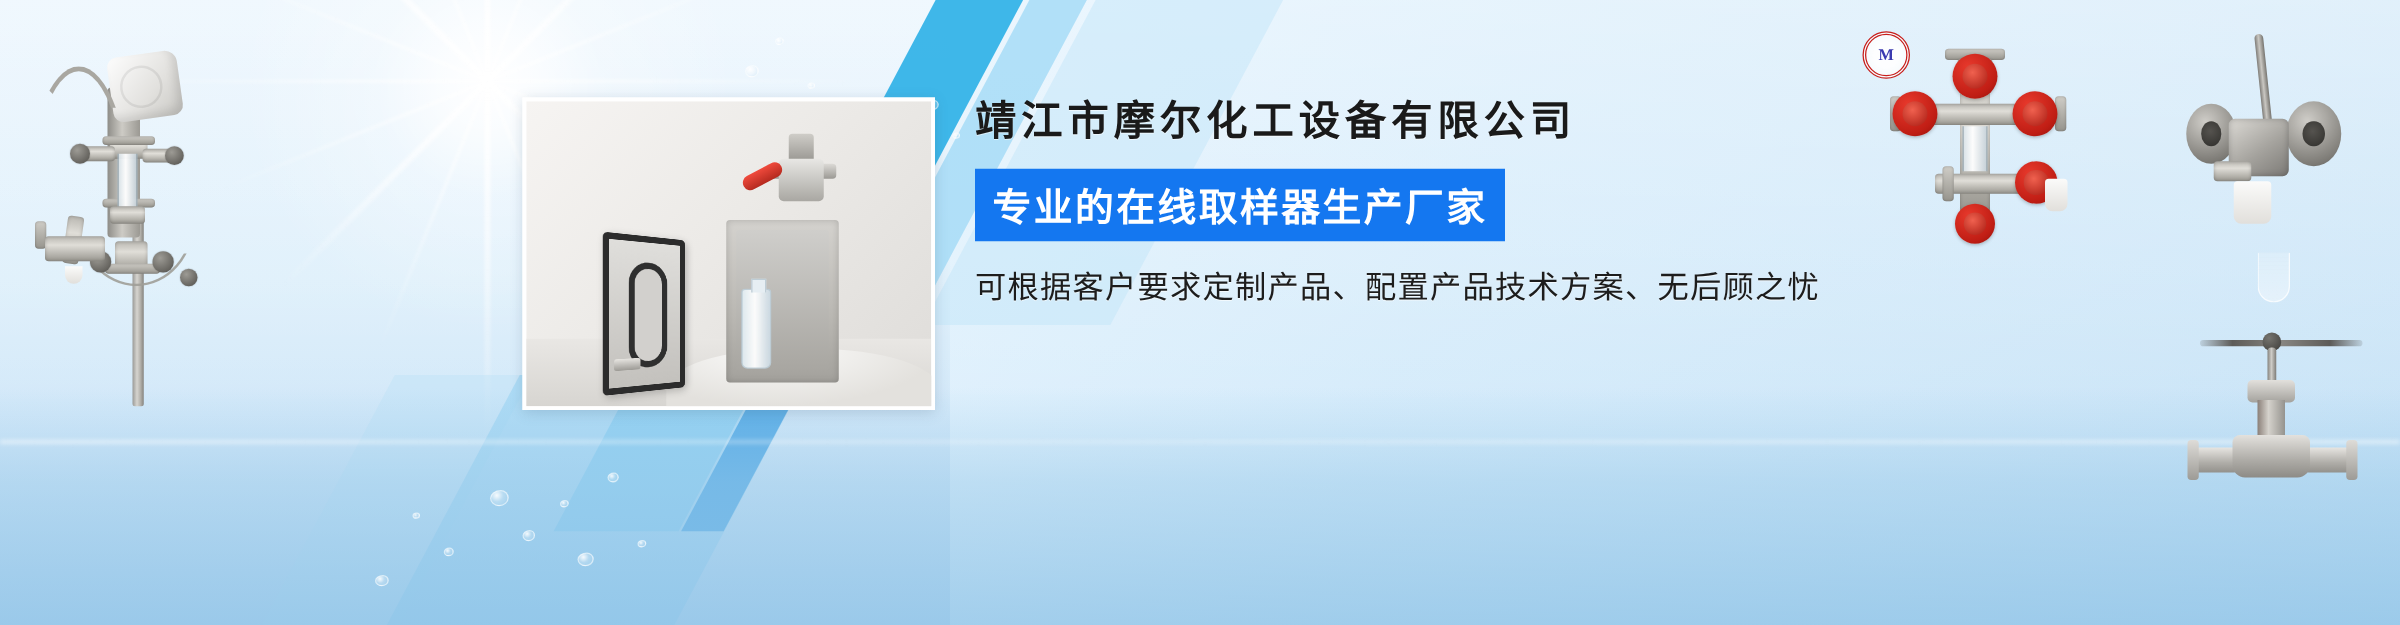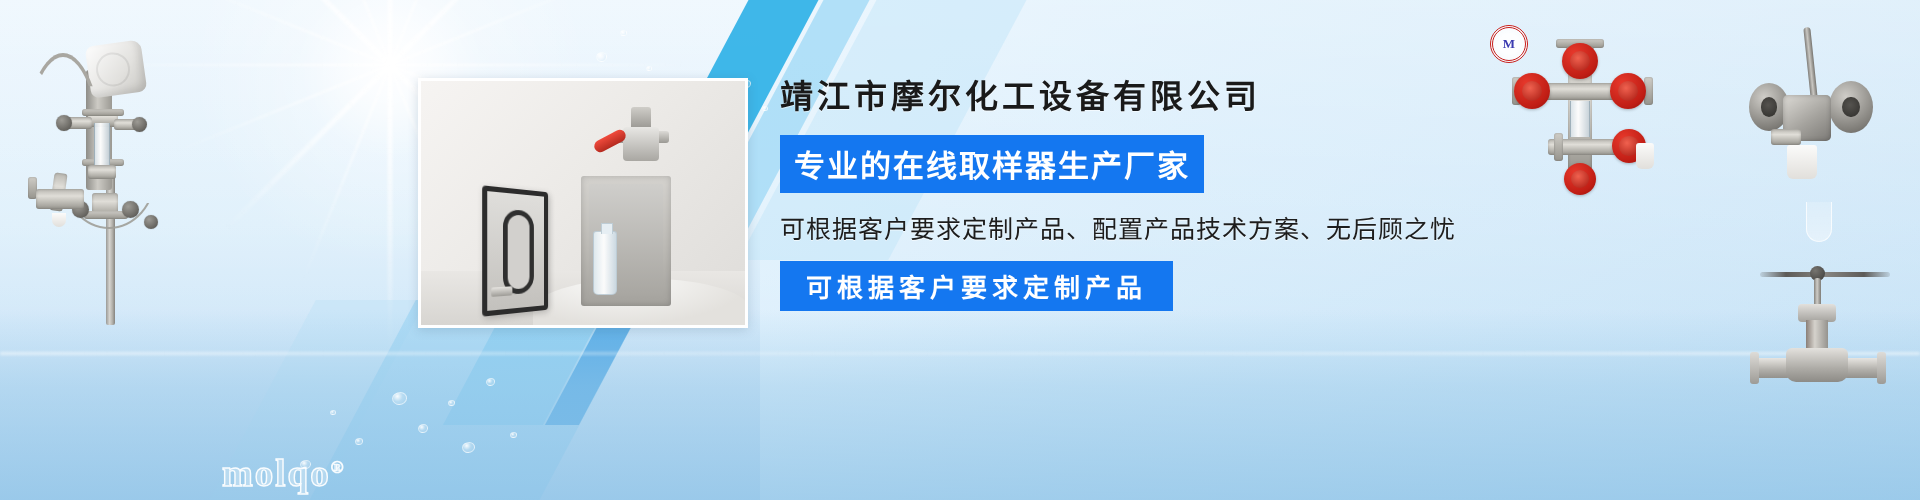--- a/index.html
+++ b/index.html
@@ -430,20 +430,16 @@
     <div class="gv-pipe r"></div>
     <div class="gv-end l"></div>
     <div class="gv-end r"></div>
     <div class="gv-body"></div>
   </div>
 
   <div class="copy">
     <div class="company">靖江市摩尔化工设备有限公司</div>
     <div class="hl-band">专业的在线取样器生产厂家</div>
     <div class="subline">可根据客户要求定制产品、配置产品技术方案、无后顾之忧</div>
-    <div class="hl-band2">可根据客户要求定制产品</div>
-  </div>
-
-  <div class="watermark">
-    <span>molqo</span><sup>®</sup>
-  </div>
+  </div>
+
 
 </div>
 
 </body></html>

